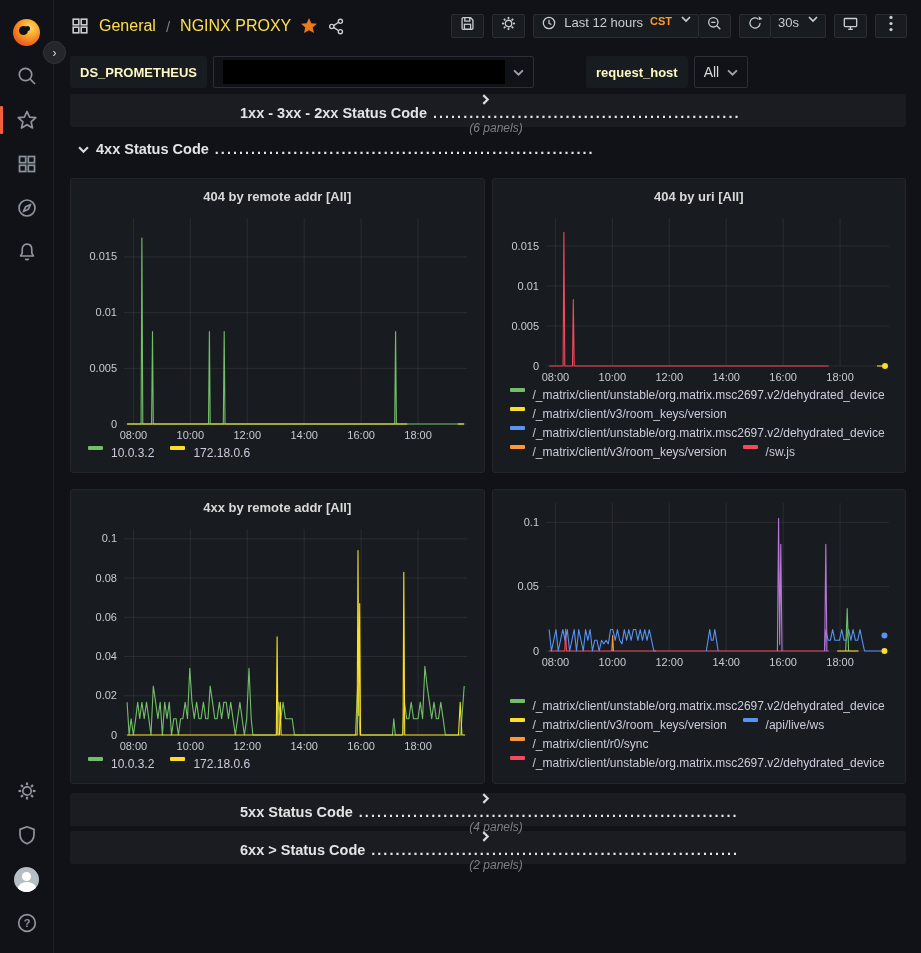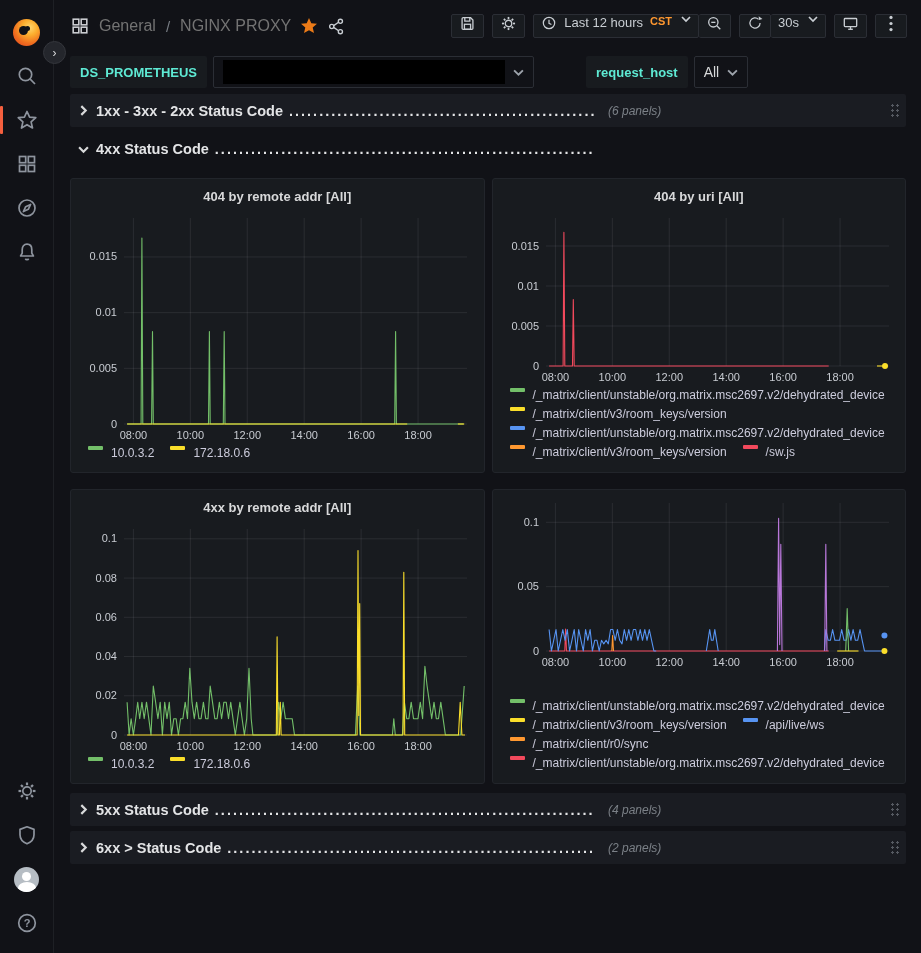--- a/index.html
+++ b/index.html
@@ -24,47 +24,47 @@
       text-align:center; cursor:pointer; z-index:9; padding:0; }
   .avatar-circle { width:25px; height:25px; border-radius:50%; background:#b6bdc4; overflow:hidden; position:relative; }
   .avatar-circle .head { position:absolute; left:8px; top:5px; width:9px; height:9px; border-radius:50%; background:#fff; }
   .avatar-circle .torso { position:absolute; left:3.5px; top:15.5px; width:18px; height:12px; border-radius:50%; background:#fff; }
 
   
   .main { flex:1; display:flex; flex-direction:column; min-width:0; }
   .page-header { height:52px; flex:none; display:flex; align-items:center; padding:0 14px 0 16px; }
   .crumb-left { display:flex; align-items:center; gap:9px; min-width:0; }
   .crumb-left svg { flex:none; }
-  .crumb-text { font-size:16px; color:#737373; white-space:nowrap; }
+  .crumb-text { font-size:16px; color:#fde047; white-space:nowrap; }
   .crumb-sep { color:#787d84; font-size:15px; padding:0 1px; }
   .hdr-right { margin-left:auto; display:flex; align-items:center; gap:8px; }
   .hbtn { height:24px; min-width:32px; display:flex; align-items:flex-start; justify-content:center; gap:7px;
           background:#181b1f; border:1px solid #2b2e35; border-radius:2px; color:#c9ced3;
           font-size:13px; cursor:pointer; padding:0 7px; font-family:inherit; }
   .hbtn svg { stroke:#c9ced3; fill:none; stroke-width:1.7; }
   .btn-group { display:flex; }
   .btn-group .hbtn + .hbtn { border-left:none; }
   .tz-badge { color:#ff9830; font-size:11px; font-weight:700; }
   .chev { margin-left:2px; }
 
   
   .submenu { height:40px; flex:none; display:flex; align-items:center; gap:6px; padding:0 16px; }
   .var-label { height:32px; display:flex; align-items:center; padding:0 10px; background:#181b1f;
-               color:#5eead4; font-weight:700; font-size:13px; border-radius:2px; cursor:pointer; }
+               color:#fef9c3; font-weight:700; font-size:13px; border-radius:2px; cursor:pointer; }
   .var-select { height:32px; display:flex; align-items:center; gap:8px; padding:0 9px;
                 border:1px solid #2b2e35; border-radius:2px; background:#111217; cursor:pointer; }
   .redacted { width:282px; height:24px; background:#000; }
   .var-select svg { stroke:#9da3ab; fill:none; stroke-width:1.7; }
   .var-value { color:#d8d9da; font-size:14px; }
 
   
   .dashboard { flex:1; padding:2px 15px 0 16px; overflow:hidden; }
   .dash-row { height:33px; display:flex; align-items:center; padding:0 6px 0 8px; border-radius:2px;
               cursor:pointer; margin-bottom:5px; }
-  .dash-row.collapsed { background:#1a1c22; }
+  .dash-row.collapsed { background:#1a1c22;flex-direction:column; }
   .dash-row.expanded { background:transparent; height:26px; margin-top:9px; margin-bottom:9px; }
   .dash-row svg { stroke:#d8d9da; fill:none; stroke-width:2; flex:none; margin-right:7px; }
   .row-left { display:flex; align-items:baseline; width:498px; overflow:hidden; flex:none; }
   .row-title { font-size:14.5px; font-weight:700; color:#e3e4e6; white-space:nowrap; flex:none; }
   .row-dots { flex:1; overflow:hidden; white-space:nowrap; font-size:14.5px; font-weight:700;
               color:#e3e4e6; letter-spacing:2px; margin-left:6px; }
   .row-count { font-style:italic; color:#7b8087; font-size:12px; margin-left:14px; white-space:nowrap; }
   .row-handle { margin-left:auto; width:10px; height:15px; cursor:grab;
       background: radial-gradient(circle, #565a62 1.15px, transparent 1.3px); background-size:5px 5px; }
 

